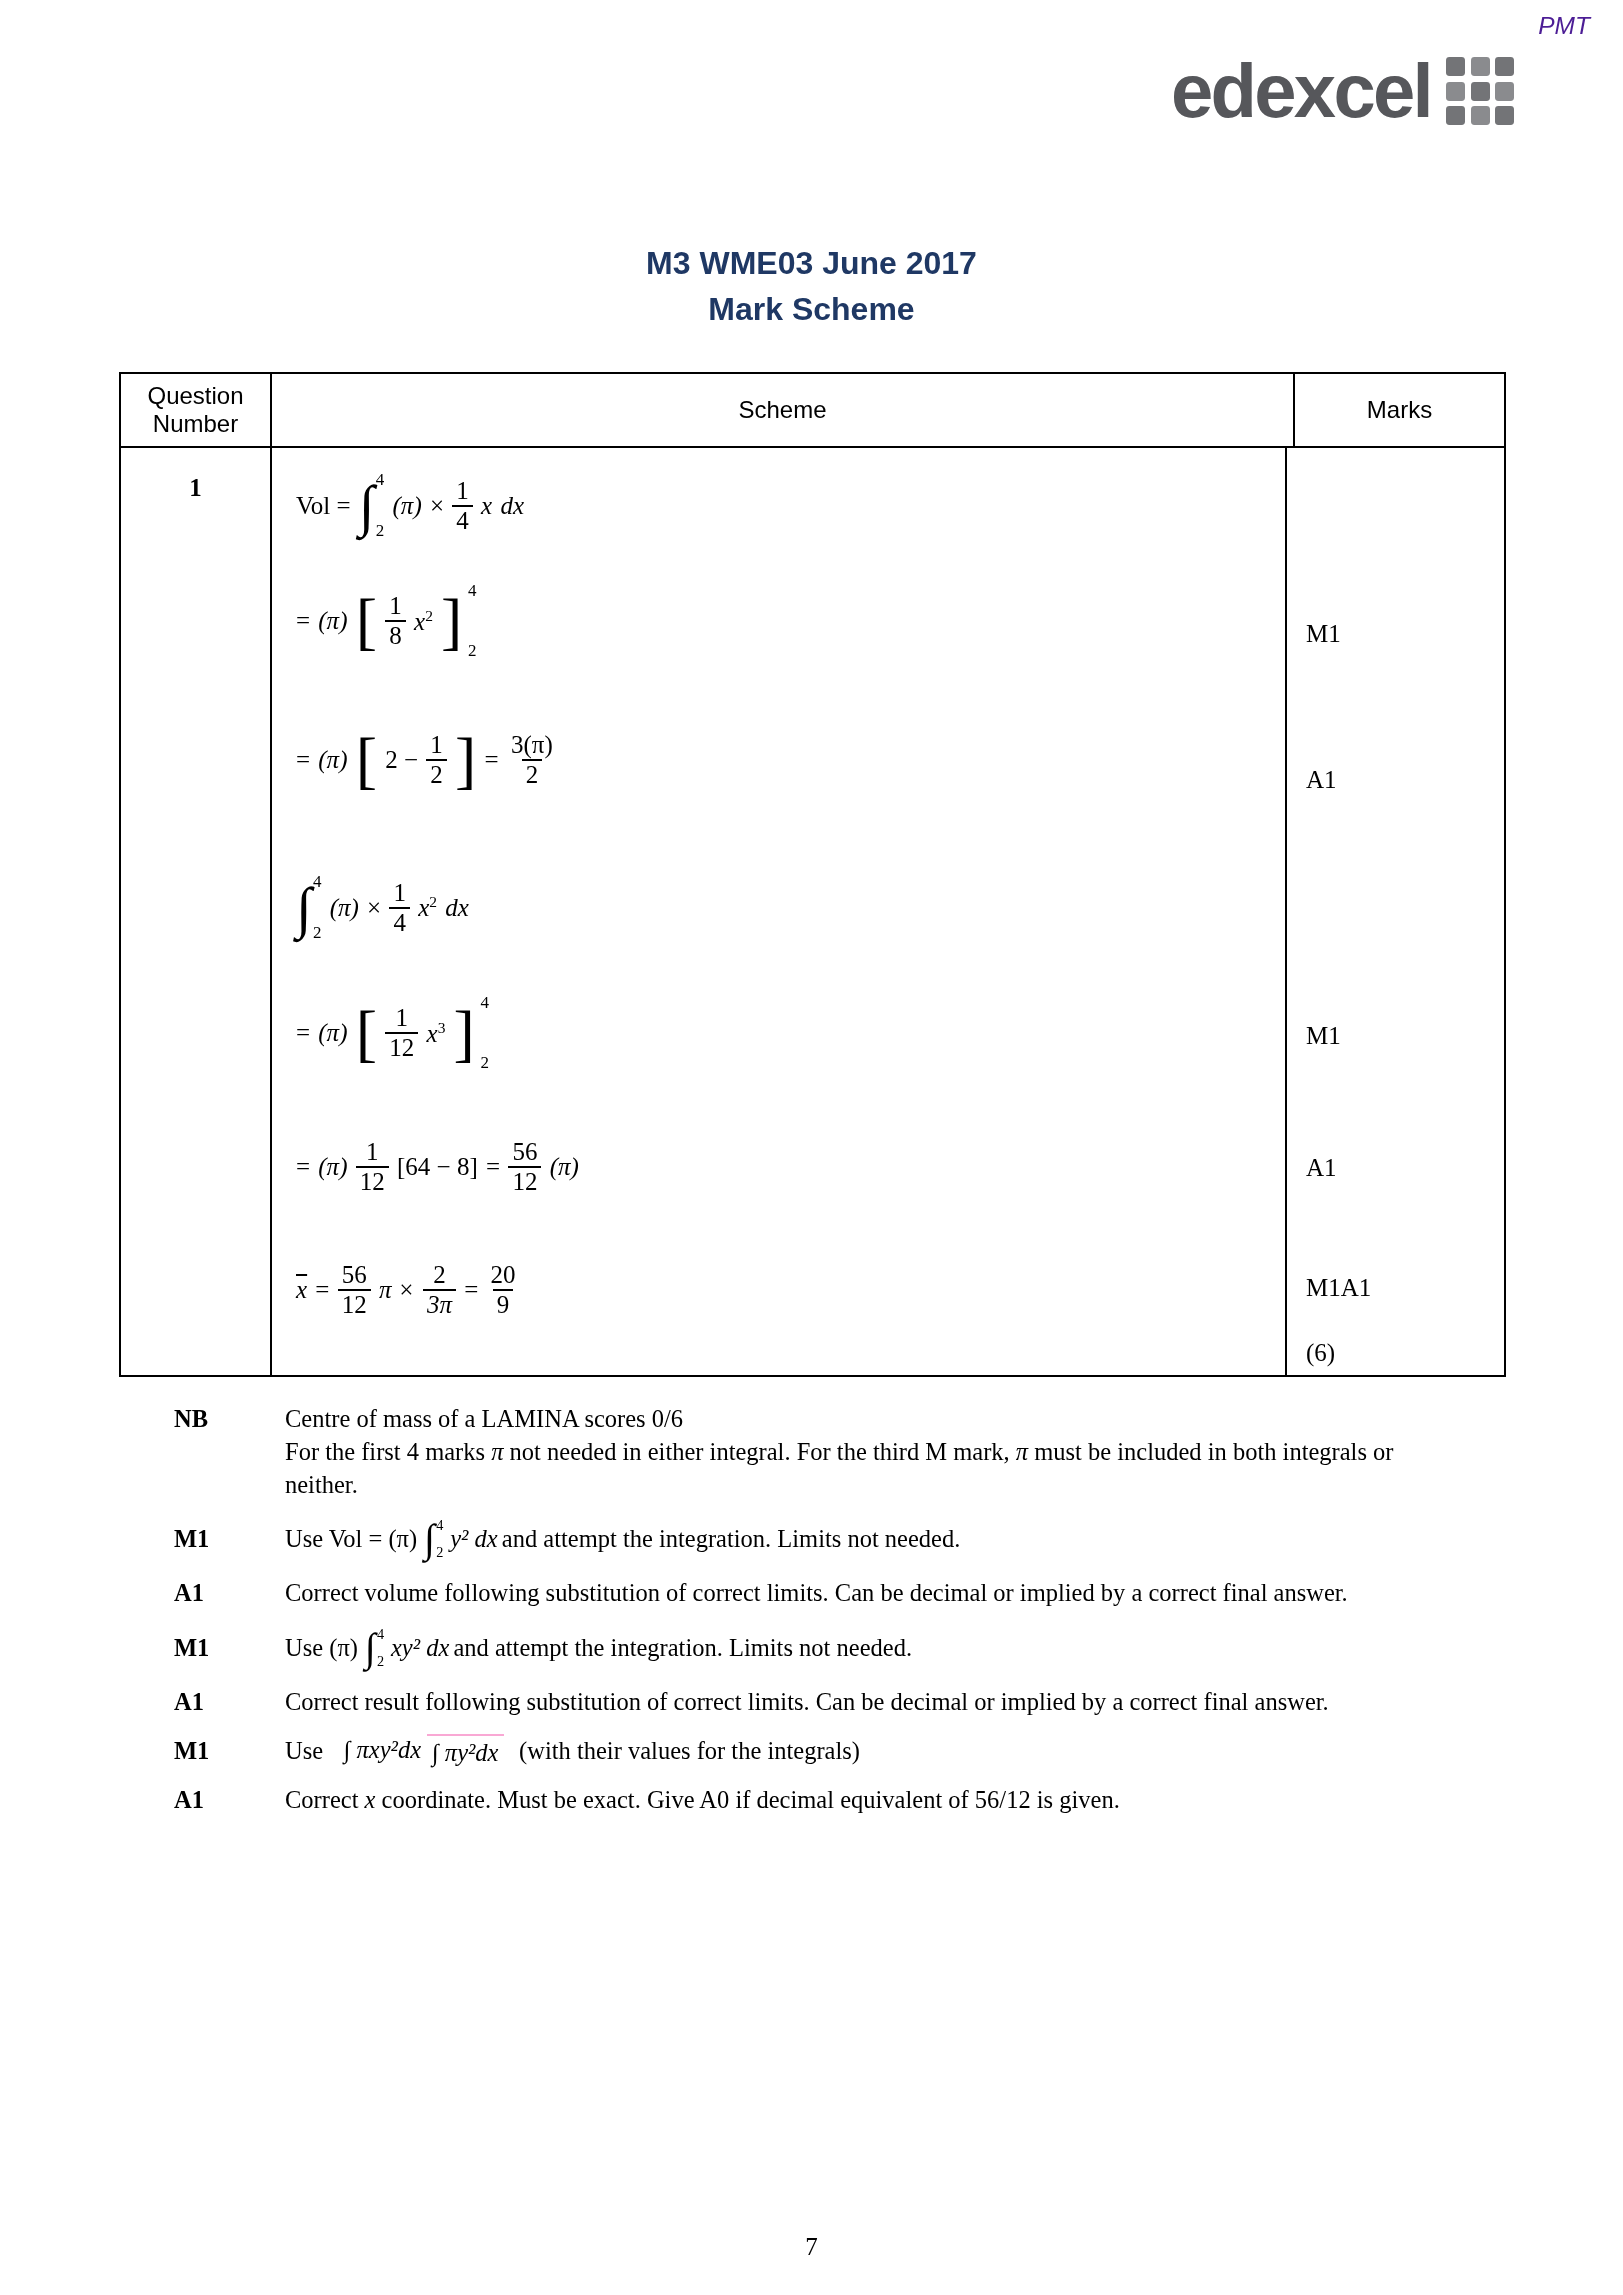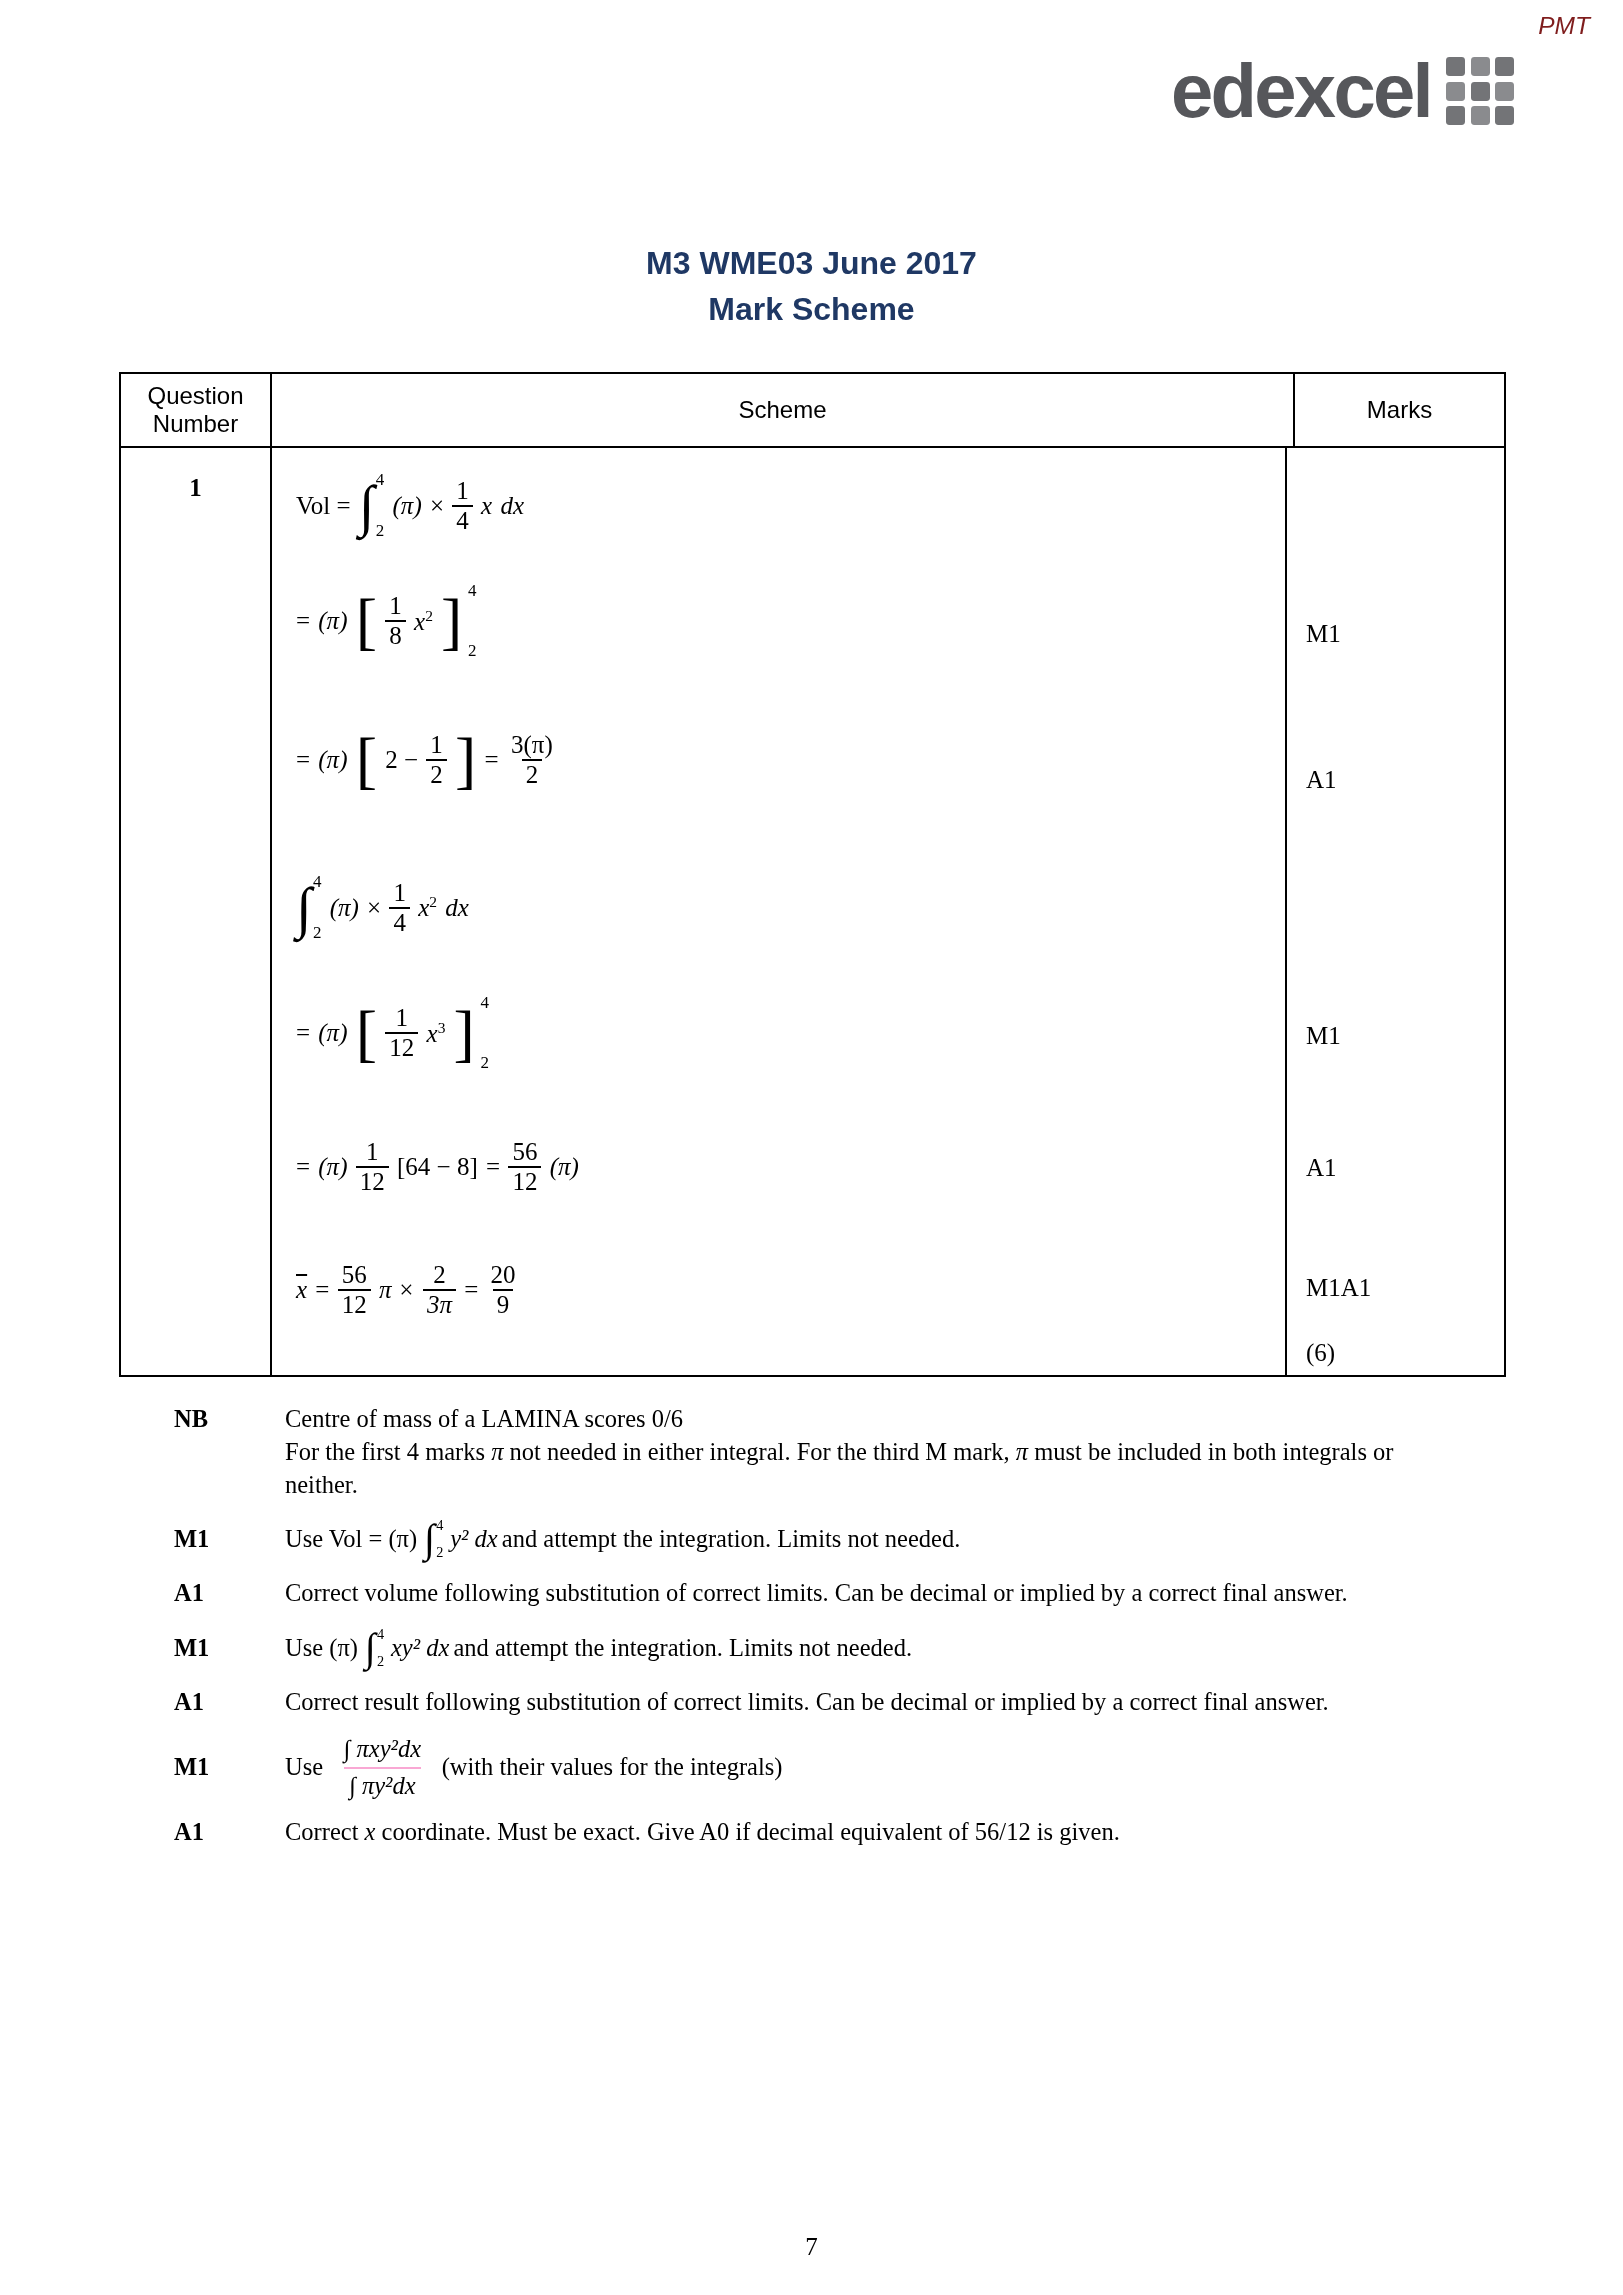--- a/index.html
+++ b/index.html
@@ -1,21 +1,21 @@
 <!DOCTYPE html>
 <html style="font-size:11px"><head>
 <meta charset="utf-8">
 <style>
   html,body{margin:0;padding:0;background:#e8e8e8;}
   .page{position:relative;width:1623px;height:2295px;background:#ffffff;overflow:hidden;
         font-family:"Liberation Serif",serif;color:#000;margin:0 auto;}
 
   
   .pmt{position:absolute;top:12.3px;right:33px;font-family:"Liberation Sans",sans-serif;
-       font-style:italic;font-size:24.5px;color:#7f1d1d;}
+       font-style:italic;font-size:24.5px;color:#4c1d95;}
 
   
   .logo{position:absolute;top:53px;right:109px;display:flex;align-items:center;gap:15px;}
   .logo-text{font-family:"Liberation Sans",sans-serif;font-weight:700;font-size:76px;
              color:#56575b;letter-spacing:-2.7px;line-height:1;}
   .logo-dots{display:grid;grid-template-columns:repeat(3,19px);grid-auto-rows:19px;gap:5.5px;}
   .dot{background:#737477;border-radius:3.4px;}
   .dot:nth-child(2n){background:#8a8b8e;}
 
   
@@ -63,21 +63,21 @@
 
   
   .notes{position:absolute;top:1403px;left:174px;width:1285px;font-size:24.5px;line-height:1.34;}
   .note-row{display:flex;margin-bottom:15px;}
   .note-row.center{align-items:center;}
   .note-label{width:111px;font-weight:700;flex-shrink:0;}
   .note-body{flex:1;}
   .int-inline{display:inline-flex;align-items:center;vertical-align:middle;margin:0 2.7px;}
   .int-inline .int-sign{font-size:40px;}
   .int-inline .lims{height:46px;font-size:14.3px;}
-  .note-frac{display:inline-flex;flex-direction:column;align-items:center;vertical-align:middle;
+  .note-frac{display:inline-flex;align-items:center;vertical-align:middle;
              margin:0 11px;line-height:1.25;text-align:center;}
   .note-frac .num{padding:0 5.5px 2px;}
   .note-frac .den{border-top:2px solid #f9a8d4;padding:2px 5.5px 0;}
   .flexline{display:flex;align-items:center;flex-wrap:wrap;gap:4.1px;}
 
   .page-number{position:absolute;bottom:34px;left:0;width:100%;text-align:center;font-size:25px;}
 </style>
 </head>
 <body>
 

